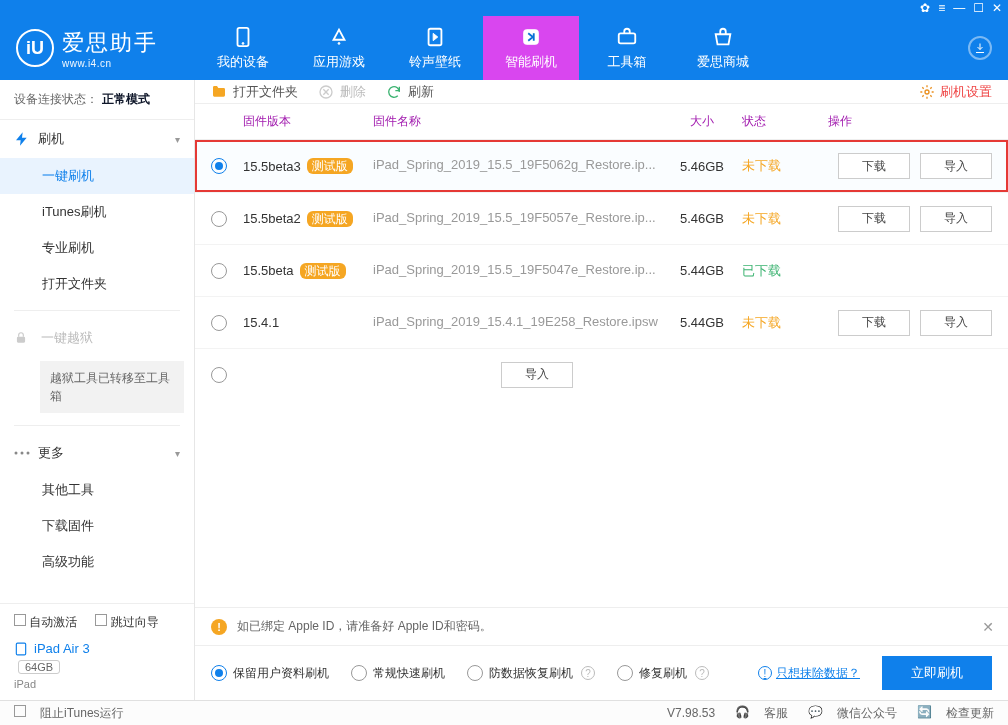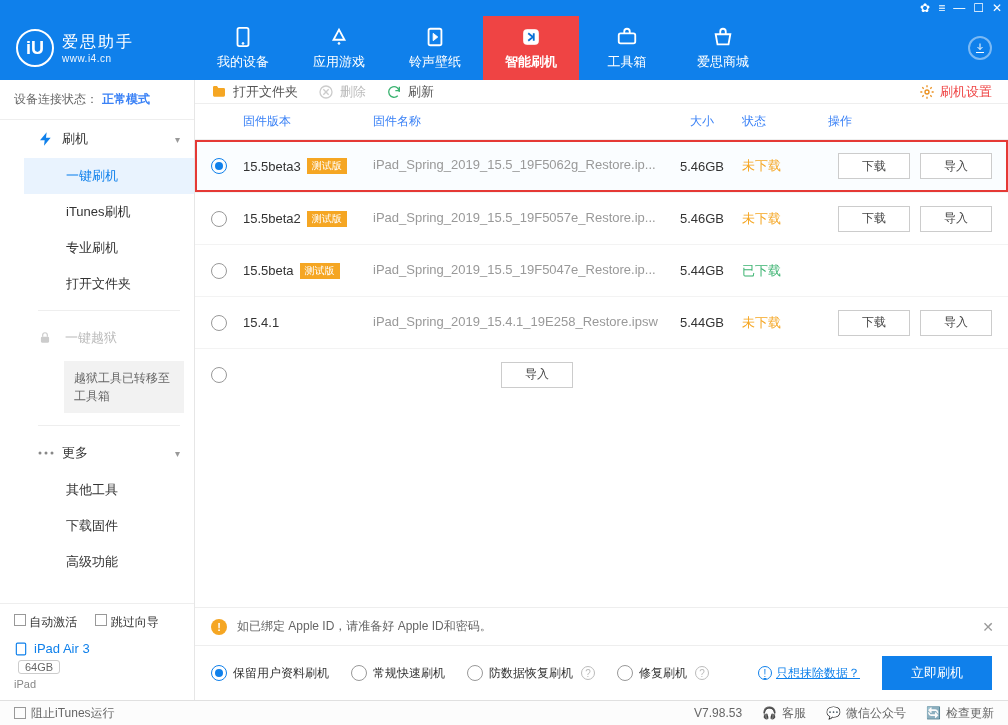--- a/index.html
+++ b/index.html
@@ -2,84 +2,84 @@
 <html><head>
 <meta charset="utf-8">
 <style>
 * { margin:0; padding:0; box-sizing:border-box; font-family:"Microsoft YaHei","PingFang SC",sans-serif; }
 body { width:1008px; height:725px; background:#fff; overflow:hidden; font-size:13px; color:#333; }
 .titlebar { height:16px; background:#0f80eb; display:flex; justify-content:flex-end; align-items:center; padding:0 6px; gap:8px; }
 .titlebar span { color:#fff; font-size:12px; cursor:pointer; line-height:1; }
 .header { height:64px; background:#0f80eb; display:flex; align-items:center; color:#fff; }
 .logo-area { width:195px; display:flex; align-items:center; padding-left:16px; gap:8px; }
 .logo-circle { width:38px; height:38px; border:2px solid #fff; border-radius:50%; display:flex; align-items:center; justify-content:center; font-weight:bold; font-size:18px; }
-.logo-text .big { font-size:16px; letter-spacing:2px; font-weight:500; }
+.logo-text .big { font-size:22px; letter-spacing:2px; font-weight:500; }
 .logo-text .small { font-size:10px; letter-spacing:.5px; opacity:.95; }
 .nav-tabs { display:flex; height:100%; flex:1; }
 .nav-tab { width:96px; display:flex; flex-direction:column; align-items:center; justify-content:center; gap:5px; cursor:pointer; font-size:13px; }
-.nav-tab.active { background:#ef4444;font-weight:bold; }
+.nav-tab.active { background:#d946ef; }
 .nav-tab svg, .nav-tab .ico { width:22px; height:22px; fill:#fff; stroke:#fff; }
 .header-right { width:56px; display:flex; align-items:center; justify-content:center; }
 .dl-ring { width:24px; height:24px; border:2px solid rgba(255,255,255,.45); border-radius:50%; display:flex; align-items:center; justify-content:center; }
 .main { display:flex; height:620px; }
 .sidebar { width:195px; border-right:1px solid #e6e6e6; display:flex; flex-direction:column; }
 .conn-status { height:40px; border-bottom:1px solid #eee; display:flex; align-items:center; padding:0 14px; font-size:12px; color:#666; }
-.conn-status b { color:#3b82f6; font-weight:600; margin-left:4px; }
-.menu { flex:1; overflow:auto;margin-left:24px; }
+.conn-status b { color:#0f172a; font-weight:600; margin-left:4px; }
+.menu { flex:1; overflow:auto; }
 .menu-group-title { display:flex; align-items:center; gap:8px; padding:10px 14px; font-size:13px; color:#333; cursor:pointer; }
 .menu-group-title .chev { margin-left:auto; font-size:10px; color:#999; }
 .menu-group-title.locked { color:#bbb;gap:13px; }
 .menu-item { padding:9px 14px 9px 42px; font-size:13px; color:#333; cursor:pointer; }
 .menu-item.active { background:#e9f3fe; color:#0f80eb; }
 .menu-note { margin:4px 10px 12px 40px; background:#f2f2f2; padding:8px 10px; font-size:12px; color:#666; line-height:1.5; }
 .divider { height:1px; background:#eee; margin:8px 14px; }
 .bottom-panel { border-top:1px solid #eee; }
 .opt-row { display:flex; align-items:center; padding:10px 14px; gap:18px; font-size:12px; }
 .dev-row { padding:0 14px 10px; }
 .dev-name { color:#0f80eb; font-size:13px; display:flex; align-items:center; gap:6px; }
 .dev-sub { font-size:11px; color:#888; margin-top:4px; }
 .badge-cap { display:inline-block; border:1px solid #ccc; border-radius:3px; padding:0 6px; font-size:11px; color:#666; margin-left:4px; vertical-align:1px; }
 .content { flex:1; display:flex; flex-direction:column; }
 .toolbar { height:24px; border-bottom:1px solid #eee; display:flex; align-items:center; padding:0 16px; gap:20px; font-size:13px; }
 .tb-btn { display:flex; align-items:center; gap:6px; cursor:pointer; color:#555; }
 .tb-btn.disabled { color:#bbb; }
 .tb-btn .sq { width:16px; height:16px; }
 .toolbar .spacer { flex:1; }
 .settings-link { color:#ef4444; display:flex; align-items:center; gap:5px; cursor:pointer; }
-.tbl-head { height:36px; display:flex; align-items:center; padding:0 16px 0 0; font-size:12px; color:#3b82f6; border-bottom:1px solid #eee; }
+.tbl-head { height:36px; display:flex; align-items:center; padding:0 16px 0 0; font-size:12px; color:#a21caf; border-bottom:1px solid #eee; }
 .col-radio { width:48px; }
 .col-ver { width:130px; }
 .col-file { flex:1; }
 .col-size { width:80px; text-align:center; }
 .col-stat { width:80px; }
 .col-act { width:170px; display:flex; gap:10px; justify-content:flex-end; }
 .rows { flex:1; overflow:auto; }
 .row { height:52px; display:flex; align-items:center; padding-right:16px; }
 .row.hl { outline:2px solid #e53935; outline-offset:-2px; background:#fafdff; }
 .row + .row { border-top:1px solid #f3f3f3; }
 .radio { width:16px; height:16px; border:1.5px solid #999; border-radius:50%; margin:0 auto; position:relative; cursor:pointer; }
 .radio.sel { border-color:#0f80eb; }
 .radio.sel:after { content:""; width:8px; height:8px; background:#0f80eb; border-radius:50%; position:absolute; top:50%; left:50%; transform:translate(-50%,-50%); }
 .ver-cell { display:flex; align-items:center; gap:6px; font-weight:500; }
-.tag-beta { background:#f5a623; color:#fff; font-size:10px; padding:0 5px; border-radius:0; line-height:16px; }
+.tag-beta { background:#f5a623; color:#fff; font-size:12px; padding:0 5px; border-radius:6px; line-height:16px; }
 .fname { color:#999; font-size:13px; white-space:nowrap; overflow:hidden; text-overflow:ellipsis; max-width:100%; display:inline-block; }
 .stat-undl { color:#f5a623; }
 .stat-dl { color:#3cb371; }
 .btn-small { width:72px; height:26px; border:1px solid #ccc; background:#fff; cursor:pointer; font-size:12px; color:#444; }
 .notice { border-top:1px solid #eee; background:#fff; padding:10px 16px; display:flex; align-items:center; gap:10px; font-size:12px; color:#666; position:relative; }
 .notice .warn-ico { width:16px; height:16px; background:#f5a623; border-radius:50%; color:#fff; display:flex; align-items:center; justify-content:center; font-size:11px; font-weight:bold; }
 .notice .x { position:absolute; right:14px; color:#999; font-size:14px; cursor:pointer; }
 .mode-bar { border-top:1px solid #eee; padding:10px 16px; display:flex; align-items:center; gap:22px; font-size:12px; }
 .radio-opt { display:flex; align-items:center; gap:6px; cursor:pointer; }
 .help-q { width:14px; height:14px; border:1px solid #bbb; border-radius:50%; font-size:10px; color:#bbb; display:inline-flex; align-items:center; justify-content:center; margin-left:2px; }
 .erase-link { color:#0f80eb; text-decoration:underline; cursor:pointer; margin-left:auto; display:flex; align-items:center; gap:4px; }
 .flash-btn { width:110px; height:34px; background:#0f80eb; color:#fff; border:none; cursor:pointer; font-size:13px; }
 .statusbar { height:25px; border-top:1px solid #e0e0e0; background:#fcfcfc; display:flex; align-items:center; padding:0 14px; font-size:12px; color:#666; gap:20px; }
 .statusbar .spacer { flex:1; }
-.statusbar > span, .statusbar label { display:flex; align-items:center; gap:5px; }
+.statusbar > span, .statusbar label { display:flex; align-items:flex-start; gap:14px; }
 .cb { width:12px; height:12px; border:1px solid #999; display:inline-block; cursor:pointer; }
 .ic-sq { display:inline-block; vertical-align:middle; }
 </style>
 </head>
 <body>
 
 <div class="titlebar">
   <span>✿</span>
   <span>≡</span>
   <span>—</span>

